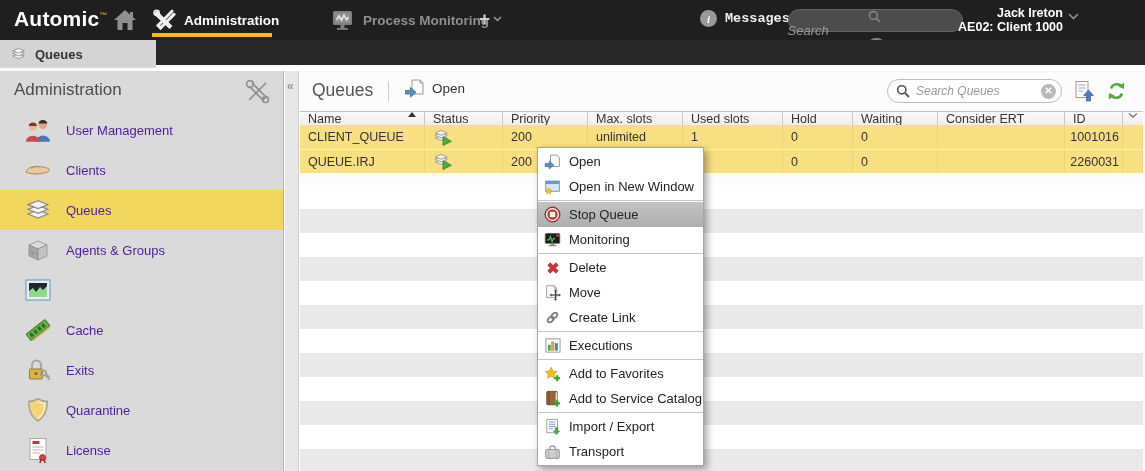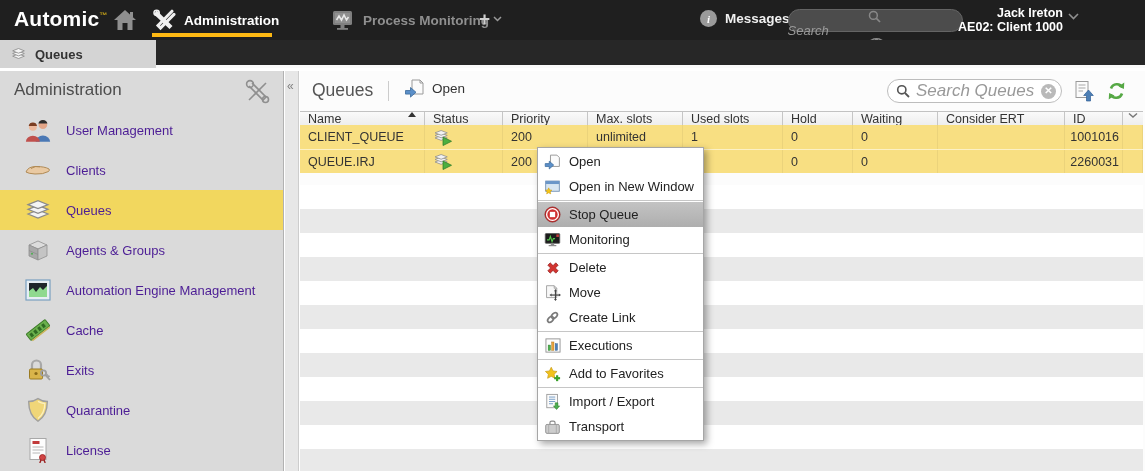--- a/index.html
+++ b/index.html
@@ -17,21 +17,21 @@
   .nav-tab{ position:absolute; top:0; height:40px; display:flex; align-items:center; gap:8px; cursor:pointer; }
   .nav-tab .lbl{ font-size:13.5px; font-weight:bold; }
   .nav-admin{ left:152px; }
   .nav-admin .lbl{ color:#fff; }
   .nav-underline{ position:absolute; left:152px; top:33px; width:120px; height:4px; background:#fdb813; }
   .nav-pm{ left:330px; }
   .nav-pm .lbl{ color:#8f8f8f; }
   .plus-btn{ position:absolute; left:479px; top:8px; color:#cfcfcf; font-size:19px; font-weight:bold; cursor:pointer; display:flex; align-items:center; gap:3px; }
   .msg-group{ position:absolute; left:700px; top:10px; display:flex; align-items:center; gap:8px; cursor:pointer; }
   .info-circle{ width:17px; height:17px; border-radius:50%; background:#9a9a9a; color:#fff; font-size:11px; font-style:italic; font-weight:bold; font-family:"Liberation Serif",serif; display:flex; align-items:center; justify-content:center; }
-  .msg-label{ color:#f0f0f0; font-size:13.5px; font-weight:bold; }
+  .msg-label{ color:#f0f0f0; font-size:13.5px; font-weight:bold;font-family:Liberation Mono, monospace; }
   .top-search{ position:absolute; left:788px; top:9px; width:175px; height:23px; background:#4c4c4c; border:1px solid #646464; border-radius:12px; display:flex; align-items:center; padding:0 6px 0 8px;flex-direction:column; }
   .top-search input{ flex:1; background:transparent; border:none; outline:none; color:#b5b5b5; font-size:13px; font-style:italic; font-family:"Liberation Sans",sans-serif; min-width:0; }
   .top-search input::placeholder{ color:#9a9a9a; }
   .clear-dark{ width:15px; height:15px; border-radius:50%; background:#8a8a8a; color:#3a3a3a; font-size:10px; font-weight:bold; display:flex; align-items:center; justify-content:center; cursor:pointer; line-height:1; }
   .user-block{ position:absolute; left:935px; top:6px; width:128px; text-align:right; color:#fff; cursor:pointer; }
   .user-block .u1{ font-size:12.5px; font-weight:bold; line-height:14px; }
   .user-block .u2{ font-size:12.5px; font-weight:bold; line-height:14px; }
   .user-chevron{ position:absolute; left:1068px; top:13px; }
   
   .tabstrip{ position:absolute; left:0; top:40px; width:1145px; height:28px; background:#272727; border-bottom:3px solid #fafafa; }
@@ -50,21 +50,21 @@
   .collapse-strip{ position:absolute; left:285px; top:71px; width:14px; height:400px; background:#e7e7e7; border-right:1px solid #cdcdcd; }
   .collapse-glyph{ position:absolute; left:2px; top:8px; font-size:12px; color:#808080; cursor:pointer; }
   
   .main{ position:absolute; left:300px; top:71px; width:845px; height:400px; background:#fcfcfc; }
   .m-toolbar{ position:absolute; left:0; top:0; width:845px; height:40px; }
   .m-title{ position:absolute; left:12px; top:9px; font-size:17.5px; color:#555; }
   .m-divider{ position:absolute; left:88px; top:10px; width:1px; height:20px; background:#ccc; }
   .open-btn{ position:absolute; left:104px; top:8px; display:flex; align-items:center; gap:7px; cursor:pointer; }
   .open-btn .lbl{ font-size:13.5px; color:#333; }
   .q-search{ position:absolute; left:587px; top:8px; width:175px; height:24px; background:#fff; border:1px solid #bdbdbd; border-radius:12px; display:flex; align-items:center; padding:0 5px 0 8px; }
-  .q-search input{ flex:1; background:transparent; border:none; outline:none; color:#c2410c; font-size:17px; font-style:italic; font-family:"Liberation Sans",sans-serif; min-width:0; }
+  .q-search input{ flex:1; background:transparent; border:none; outline:none; color:#c2410c; font-size:12px; font-style:italic; font-family:"Liberation Sans",sans-serif; min-width:0; }
   .q-search input::placeholder{ color:#999; }
   .clear-light{ width:15px; height:15px; border-radius:50%; background:#b9b9b9; color:#fff; font-size:10px; font-weight:bold; display:flex; align-items:center; justify-content:center; cursor:pointer; line-height:1; }
   .tb-icon{ position:absolute; top:9px; cursor:pointer; }
   .tb-export{ left:773px; }
   .tb-refresh{ left:805px; }
   
   .thead{ position:absolute; left:0; top:40px; width:843px; height:25px; display:flex; background:linear-gradient(#fafafa,#e4e4e4); border-top:1px solid #c2c2c2; border-bottom:1px solid #bdbdbd; }
   .th{ height:100%; display:flex; align-items:flex-start; padding-left:8px; font-size:12.5px; color:#333; border-right:1px solid #c6c6c6; cursor:pointer; }
   .th:last-child{ border-right:none; justify-content:center; padding-left:0; }
   .sort-asc{ width:0; height:0; border-left:4px solid transparent; border-right:4px solid transparent; border-bottom:5px solid #333; margin-left:auto; margin-right:8px; }
@@ -242,21 +242,20 @@
         <span class="lbl">Agents &amp; Groups</span>
       </li>
       <li class="sb-item">
         <span class="ic">
           <svg width="28" height="24" viewBox="0 0 28 24">
             <rect x="2" y="2" width="24" height="20" fill="#e7eef4" stroke="#7aa0c0" stroke-width="1.2"></rect>
             <rect x="5" y="5" width="18" height="14" fill="#20262b"></rect>
             <path d="M5 19 L5 13 L9 10 L12 14 L16 9 L19 12 L23 8 L23 19 Z" fill="#8fd98f"></path>
           </svg>
         </span>
-        <span class="lbl">Automation Engine Management</span>
       </li>
       <li class="sb-item">
         <span class="ic">
           <svg width="28" height="26" viewBox="0 0 28 26">
             <g transform="rotate(-38 14 13)">
               <rect x="2" y="9" width="24" height="8" rx="1" fill="#6ab04c" stroke="#3c7a28" stroke-width="1"></rect>
               <rect x="4.5" y="11" width="3" height="4" fill="#2f6a22"></rect>
               <rect x="9.5" y="11" width="3" height="4" fill="#2f6a22"></rect>
               <rect x="14.5" y="11" width="3" height="4" fill="#2f6a22"></rect>
               <rect x="19.5" y="11" width="3" height="4" fill="#2f6a22"></rect>
@@ -543,20 +542,34 @@
         <svg width="17" height="16" viewBox="0 0 20 19">
           <path d="M8.5 1.5 l2.1 4.4 4.8.6 -3.5 3.3.9 4.8 -4.3 -2.3 -4.3 2.3.9 -4.8 -3.5 -3.3 4.8 -.6 Z" fill="#f2c21c" stroke="#c79810" stroke-width="0.8"></path>
           <g stroke="#3aa02a" stroke-width="2.6">
               <line x1="15.5" y1="11" x2="15.5" y2="18"></line>
               <line x1="12" y1="14.5" x2="19" y2="14.5"></line>
             </g>
         </svg>
       </span>
       <span>Add to Favorites</span>
     </div>
+    <div class="ctx-item">
+      <span class="ic">
+        <svg width="16" height="17" viewBox="0 0 18 19">
+          <rect x="2" y="1.5" width="12" height="15" rx="1" fill="#96653a" stroke="#6a4520" stroke-width="1"></rect>
+          <rect x="12" y="2.5" width="2" height="13" fill="#e8e0d0"></rect>
+          <line x1="4.5" y1="1.5" x2="4.5" y2="16.5" stroke="#6a4520" stroke-width="1"></line>
+          <g stroke="#3aa02a" stroke-width="2.6">
+              <line x1="13.5" y1="11.5" x2="13.5" y2="18.5"></line>
+              <line x1="10" y1="15" x2="17" y2="15"></line>
+            </g>
+        </svg>
+      </span>
+      <span>Add to Service Catalog</span>
+    </div>
     <div class="ctx-sep"></div>
     <div class="ctx-item">
       <span class="ic">
         <svg width="16" height="17" viewBox="0 0 18 19">
           <rect x="2" y="1.5" width="12" height="15" fill="#fbfbfb" stroke="#9a9a9a" stroke-width="1"></rect>
           <g stroke="#7aa0c8" stroke-width="1.1">
             <line x1="4.5" y1="4.5" x2="11.5" y2="4.5"></line>
               <line x1="4.5" y1="7" x2="11.5" y2="7"></line>
             <line x1="4.5" y1="9.5" x2="11.5" y2="9.5"></line>
               <line x1="4.5" y1="12" x2="9" y2="12"></line>

